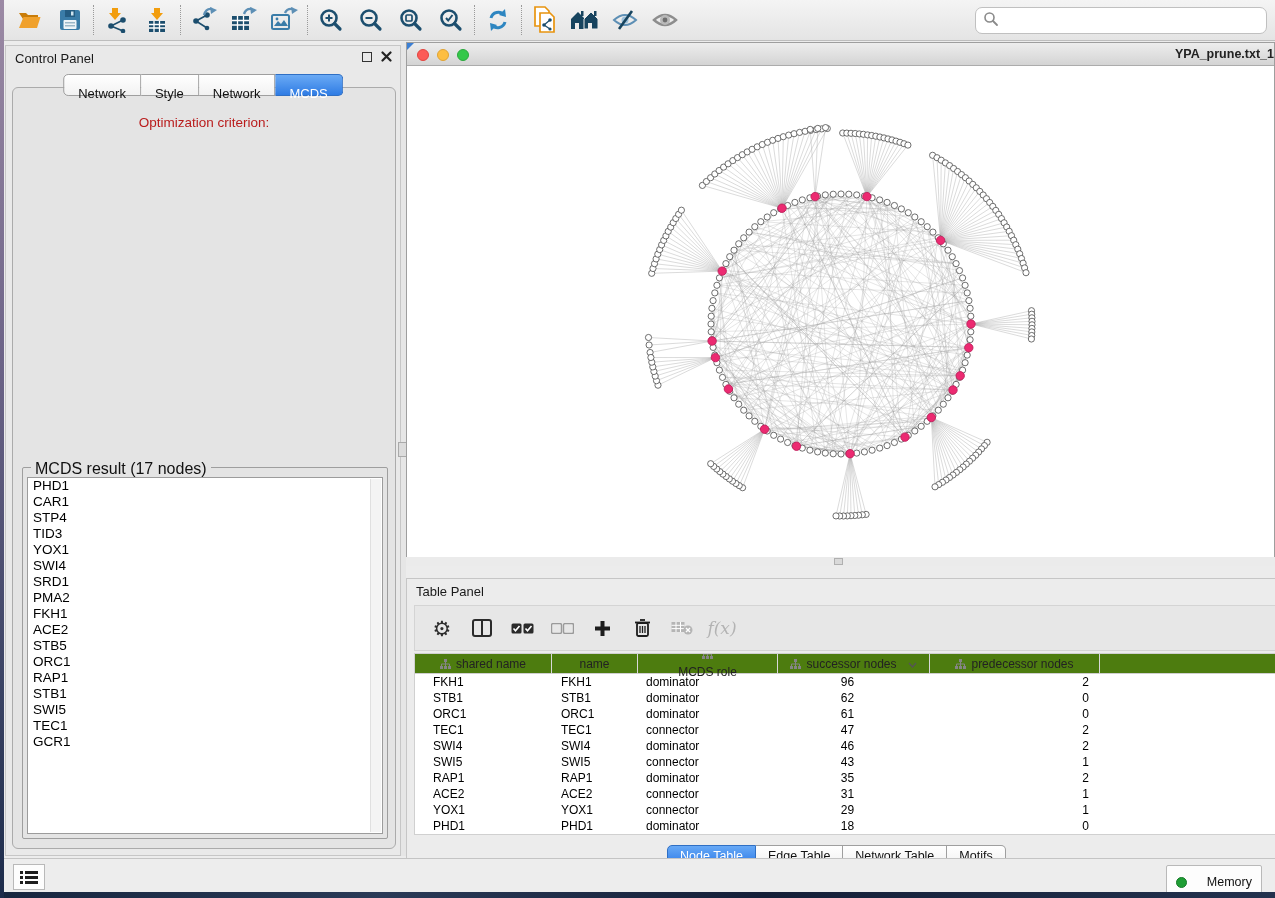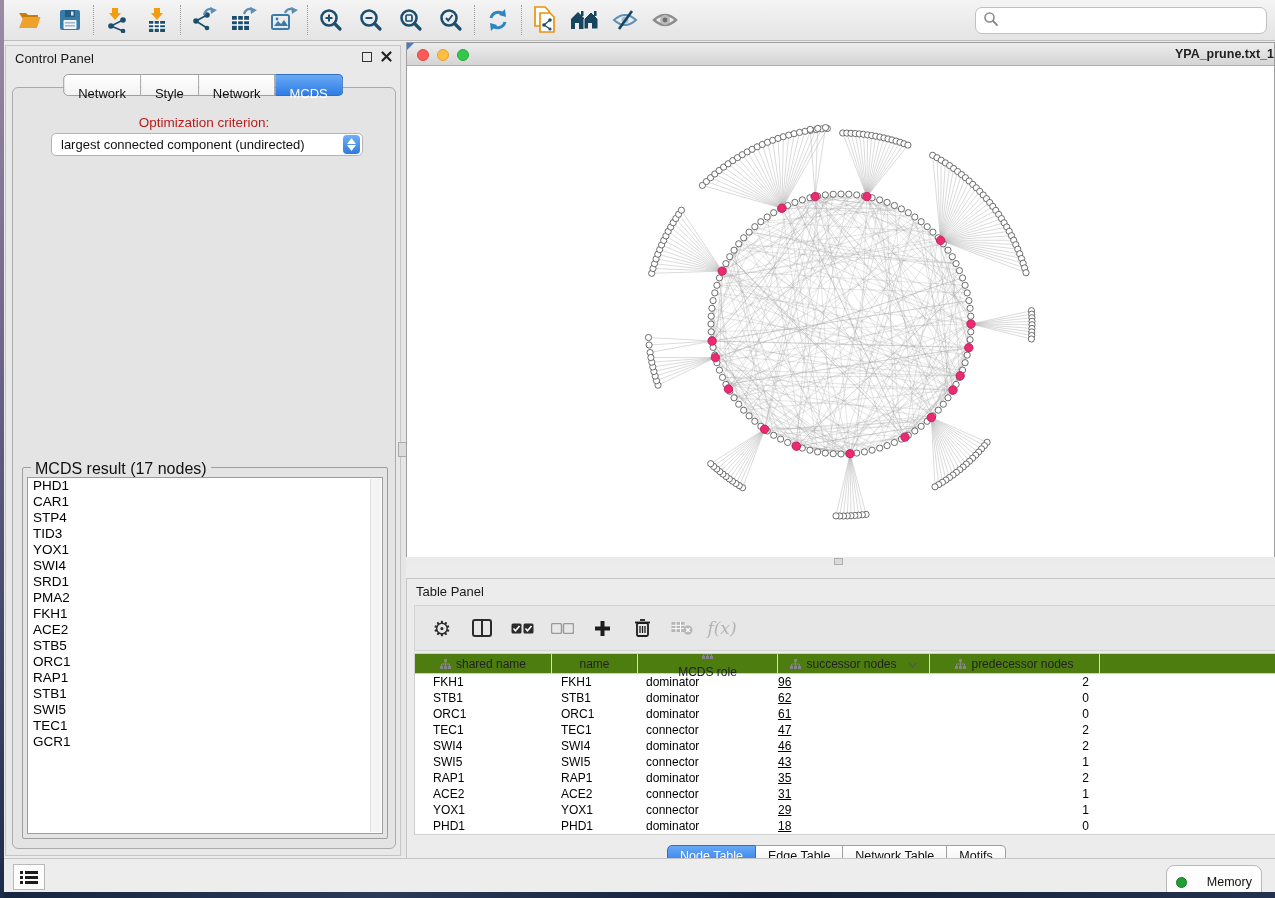--- a/index.html
+++ b/index.html
@@ -108,40 +108,40 @@
   .th { display:flex; align-items:center; justify-content:center; gap:5px;
     font-size:12px; color:#222; border-right:1px solid #d8d8d8; height:20px; }
   .th .tree-icon svg { display:block; }
   .c0 { width:137px; } .c1 { width:86px; } .c2 { width:140px;flex-direction:column; } .c3 { width:152px; } .c4 { width:170px; }
   .th.filler { flex:1; border-right:none; }
   .tr { display:flex; height:16px; line-height:16px; font-size:12px; color:#000; }
   .td { overflow:hidden; white-space:nowrap; }
   .td.c0 { padding-left:18px; }
   .td.c1 { padding-left:9px; }
   .td.c2 { padding-left:8px; }
-  .td.c3 { text-align:left; padding-right:13px;text-decoration:underline; }
+  .td.c3 { text-align:center; padding-right:13px; }
   .td.c4 { text-align:right; padding-right:11px; }
   #tp-vscroll { position:absolute; right:2px; top:22px; width:9px; height:156px; background:#fafafa; }
   #tp-vthumb { position:absolute; right:0; top:2px; width:8px; height:92px;
     background:#c6c6c6; border-radius:4px; }
 
   #tp-tabs { position:absolute; left:260px; bottom:3px; display:flex; }
   .tp-tab { height:21px; line-height:20px; padding:0 12px; font-size:12.5px; color:#111;
     background:linear-gradient(#ffffff,#f1f1f1); border:1px solid #9f9f9f; border-left:none; }
   .tp-tab:first-child { border-left:1px solid #9f9f9f; border-radius:5px 0 0 5px; }
   .tp-tab:last-child { border-radius:0 5px 5px 0; }
   .tp-tab.active { background:linear-gradient(#67a9f6,#2e7be8); color:#fff; border-color:#2f6fc4; }
 
   
   #status-bar { position:absolute; left:4px; top:858px; width:1271px; height:35px;
     background:#ededed; border-top:1px solid #c4c4c4; }
   #menu-btn { position:absolute; left:9px; top:5px; width:32px; height:26px; background:#fdfdfd;
     border:1px solid #b9b9b9; display:flex; align-items:center; justify-content:center; }
   #memory-btn { position:absolute; right:13px; top:6px; height:24px; padding:16px 9px;
-    background:#fdfdfd; border:1px solid #b9b9b9; border-radius:8px;
+    background:#fdfdfd; border:1px solid #b9b9b9; border-radius:2px;
     display:flex; align-items:center; gap:20px; font-size:12.5px; color:#111; }
   #memory-dot { width:11px; height:11px; border-radius:50%; background:#1f9e35; border:1px solid #157a27; }
 </style>
 </head>
 <body>
 
 <div id="root">
   <div id="wall-left"></div>
   <div id="wall-bottom"></div>
 
@@ -307,31 +307,20 @@
     <div class="cp-tabs">
       <div class="cp-tab">Network</div>
       <div class="cp-tab">Style</div>
       <div class="cp-tab">Network</div>
       <div class="cp-tab active">MCDS</div>
     </div>
 
     <div id="cp-card">
       <div id="opt-label">Optimization criterion:</div>
 
-      <div id="opt-select">
-        <span class="sel-text">largest connected component (undirected)</span>
-        <span class="stepper">
-          <svg width="9" height="6" viewBox="0 0 9 6">
-              <polygon points="4.5,0 9,6 0,6" fill="#fff"></polygon>
-            </svg>
-          <svg width="9" height="6" viewBox="0 0 9 6">
-              <polygon points="0,0 9,0 4.5,6" fill="#fff"></polygon>
-            </svg>
-        </span>
-      </div>
 
 
       <div id="mcds-group">
         <span id="mcds-group-title">MCDS result (17 nodes)</span>
         <div id="mcds-list">
           <div id="mcds-items">
               <div class="mcds-item">PHD1</div>
               <div class="mcds-item">CAR1</div>
               <div class="mcds-item">STP4</div>
               <div class="mcds-item">TID3</div>

